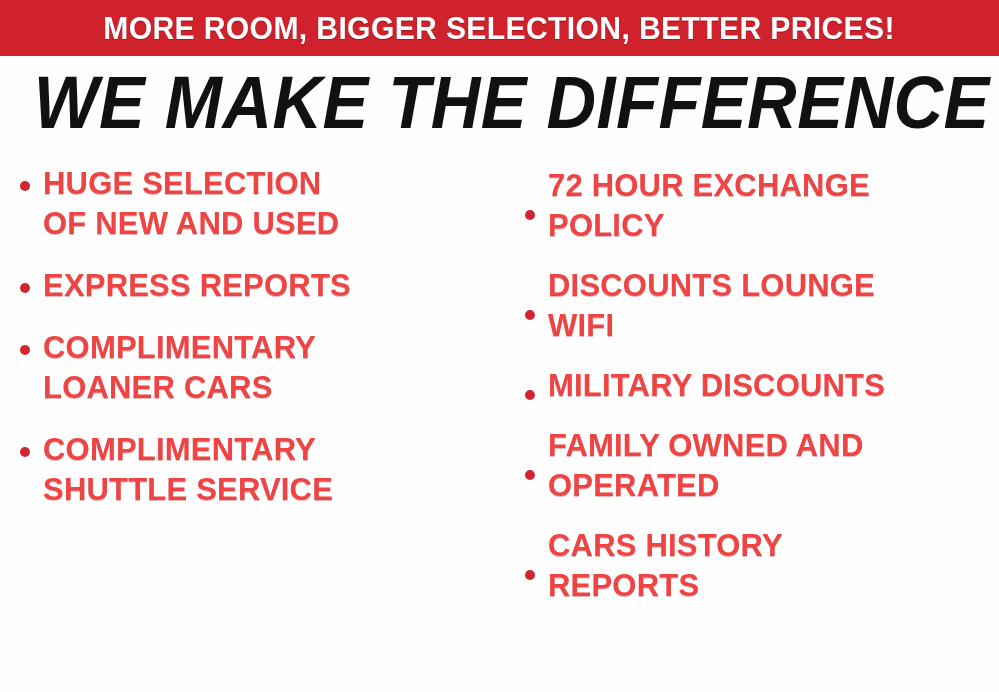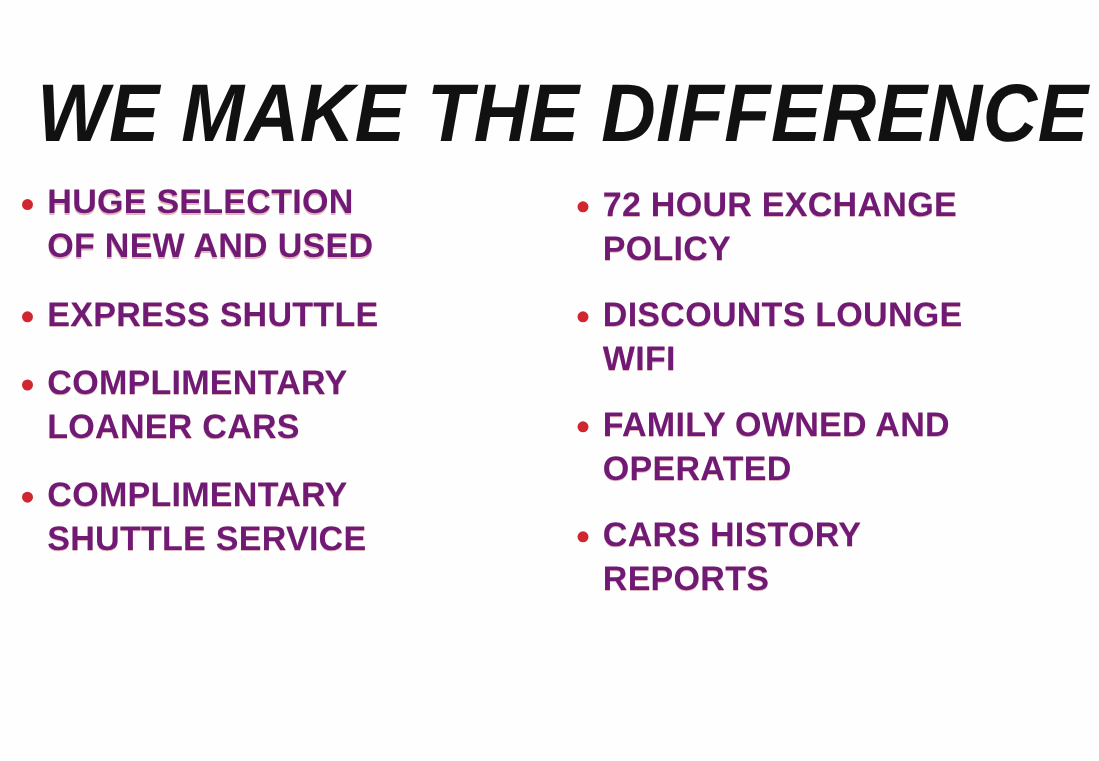--- a/index.html
+++ b/index.html
@@ -93,64 +93,68 @@
     padding-left: 20px;
     padding-top: 14px;
   }
   .bullet-item {
     display: flex;
     align-items: flex-start;
     margin-bottom: 22px;
   }
   .bullet-col.right .bullet-item {
     margin-bottom: 20px;
+    align-items: center;
   }
   .bullet-dot {
     flex: 0 0 auto;
     width: 10px;
     height: 10px;
     border-radius: 50%;
     background: #cf2630;
     margin-top: 17px;
     margin-right: 13px;
   }
   .bullet-label {
-    color: #701a75;
+    color: #ef4444;
     font-family: "Liberation Sans", sans-serif;
     font-weight: bold;
     font-size: 31px;
     line-height: 40px;
     letter-spacing: 0.2px;
     white-space: pre-line;
     text-shadow: 0 1px 0 rgba(160,20,28,0.30);
   }
 </style>
 </head>
 <body>
 
 <div class="banner-ad">
 
+  <div class="top-banner">
+    <div class="top-banner-text">MORE ROOM, BIGGER SELECTION, BETTER PRICES!</div>
+  </div>
 
   <div class="headline-wrap">
     <div class="headline">WE MAKE THE DIFFERENCE</div>
   </div>
 
   <div class="columns">
 
     <div class="bullet-col left">
 
       <div class="bullet-item">
         <span class="bullet-dot"></span>
         <span class="bullet-label">HUGE SELECTION
 OF NEW AND USED</span>
       </div>
 
       <div class="bullet-item">
         <span class="bullet-dot"></span>
-        <span class="bullet-label">EXPRESS SHUTTLE</span>
+        <span class="bullet-label">EXPRESS REPORTS</span>
       </div>
 
 
       <div class="bullet-item">
         <span class="bullet-dot"></span>
         <span class="bullet-label">COMPLIMENTARY
 LOANER CARS</span>
       </div>
 
       <div class="bullet-item">
@@ -169,20 +173,24 @@
 POLICY</span>
       </div>
 
 
       <div class="bullet-item">
         <span class="bullet-dot"></span>
         <span class="bullet-label">DISCOUNTS LOUNGE
 WIFI</span>
       </div>
 
+      <div class="bullet-item">
+        <span class="bullet-dot"></span>
+        <span class="bullet-label">MILITARY DISCOUNTS</span>
+      </div>
 
       <div class="bullet-item">
         <span class="bullet-dot"></span>
         <span class="bullet-label">FAMILY OWNED AND
 OPERATED</span>
       </div>
 
       <div class="bullet-item">
         <span class="bullet-dot"></span>
         <span class="bullet-label">CARS HISTORY

